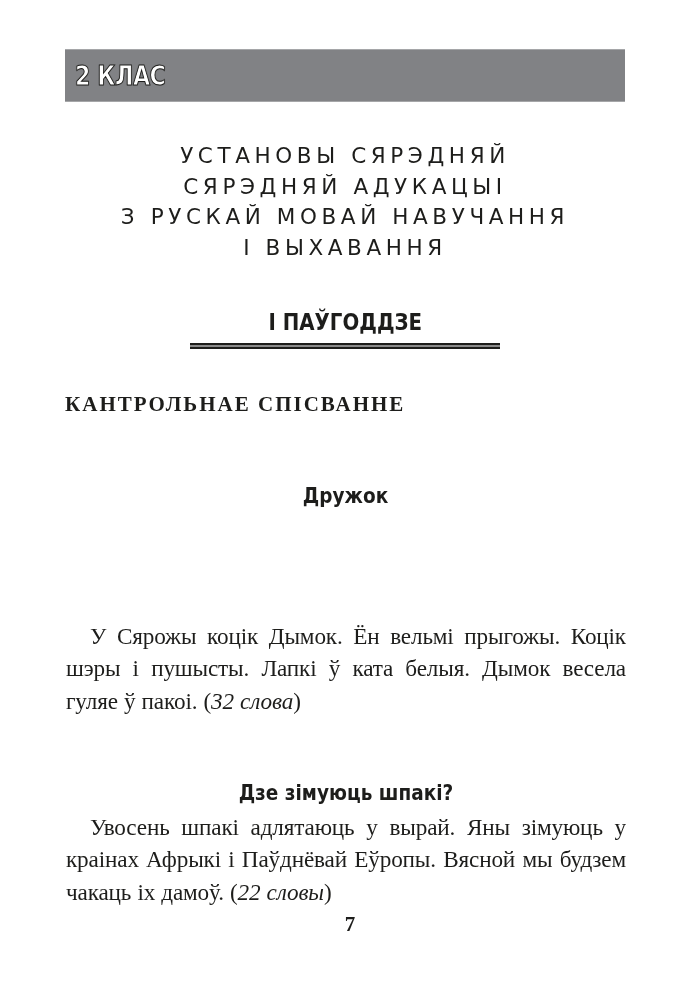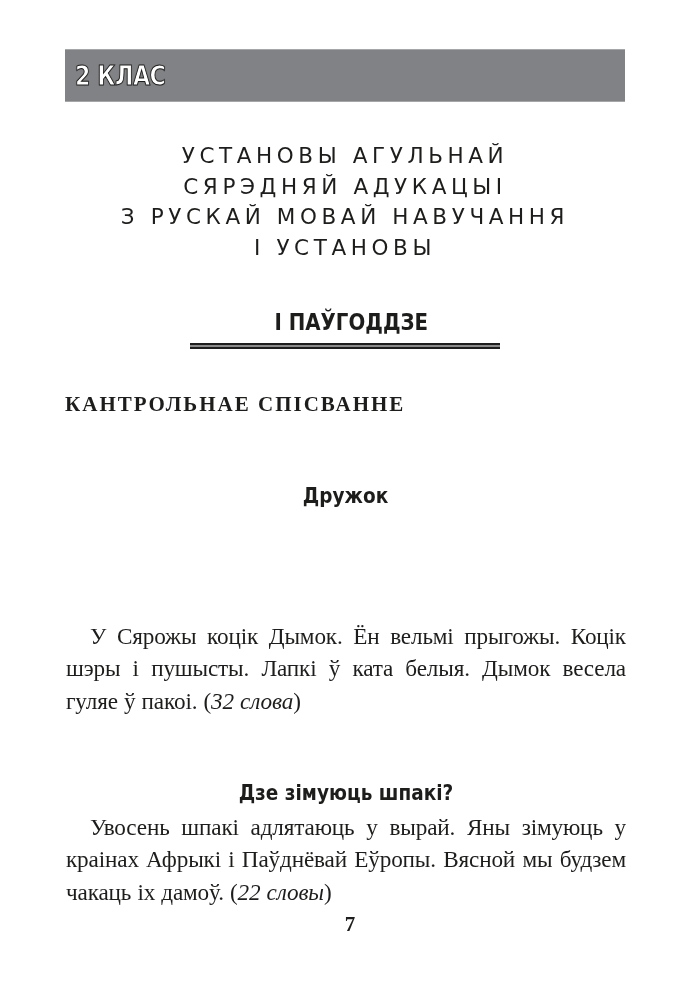--- a/index.html
+++ b/index.html
@@ -48,21 +48,21 @@
       font-family: "DejaVu Sans", "Liberation Sans", sans-serif;
       font-size: 21.5px;
       line-height: 30.5px;
       letter-spacing: 4.6px;
       color: #1d1d1b;
     }
     .institution-line { display: block; }
 
     .term-heading {
       position: absolute;
-      left: 196px;
+      left: 190px;
       top: 306px;
       width: 310px;
       text-align: center;
       font-family: "DejaVu Sans", "Liberation Sans", sans-serif;
       font-weight: bold;
       font-size: 23px;
       line-height: 32px;
       color: #1d1d1b;
       transform-origin: center;
     }
@@ -144,24 +144,24 @@
     }
   </style>
 </head>
 <body>
 
 <div class="grade-bar">
   <span class="grade-bar-title">2 КЛАС</span>
 </div>
 
 <div class="institution">
-  <span class="institution-line">УСТАНОВЫ АГУЛЬНАЙ</span>
+  <span class="institution-line">УСТАНОВЫ СЯРЭДНЯЙ</span>
   <span class="institution-line">СЯРЭДНЯЙ АДУКАЦЫІ</span>
   <span class="institution-line">З РУСКАЙ МОВАЙ НАВУЧАННЯ</span>
-  <span class="institution-line">І УСТАНОВЫ</span>
+  <span class="institution-line">І ВЫХАВАННЯ</span>
 </div>
 
 <div class="term-heading">
   <span class="term-heading-text">І ПАЎГОДДЗЕ</span>
 </div>
 <div class="term-rule"></div>
 
 <div class="section-heading">КАНТРОЛЬНАЕ СПІСВАННЕ</div>
 
 <div class="story story-1">

